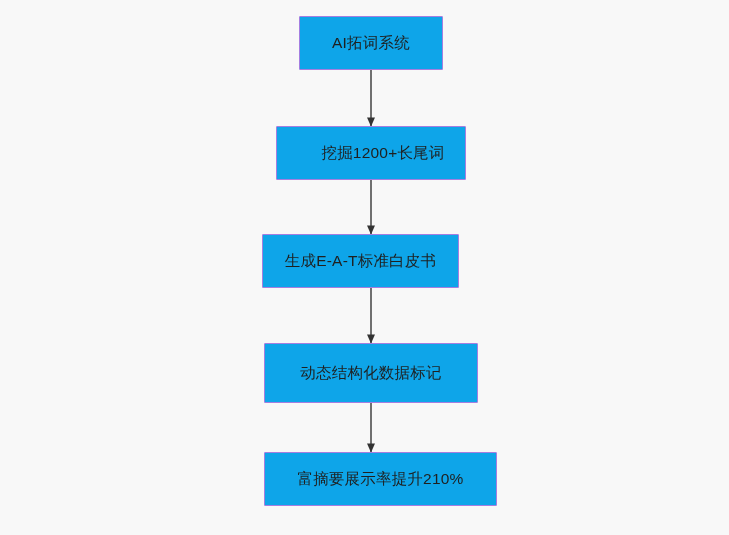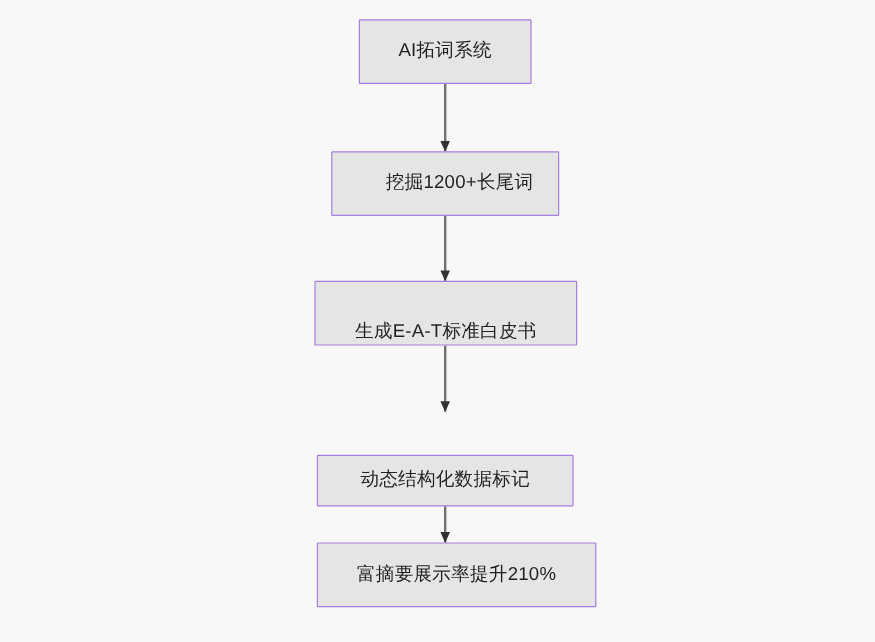--- a/index.html
+++ b/index.html
@@ -22,39 +22,39 @@
     position: absolute;
     left: 0;
     top: 0;
     width: 729px;
     height: 535px;
     pointer-events: none;
   }
   .node {
     position: absolute;
     box-sizing: border-box;
-    background: #e5e5e5;
+    background: #0ea5e9;
     border: 1.6px solid #a57ee0;
     border-radius: 1px;
     display: flex;
     align-items: center;
     justify-content: center;
   }
   .node-label {
     font-size: 15.5px;
     line-height: 1.2;
     color: #1f2020;
     white-space: nowrap;
     letter-spacing: 0.2px;
   }
   
   .n0 { left: 299px; top: 16px;  width: 144px; height: 54px; }
   .n1 { left: 276px; top: 126px; width: 190px; height: 54px; padding-left: 24px; }
-  .n2 { left: 262px; top: 234px; width: 219px; height: 54px; align-items: flex-end; }
-  .n3 { left: 264px; top: 343px; width: 214px; height: 43px; margin-top: 36px; }
+  .n2 { left: 262px; top: 234px; width: 197px; height: 54px; }
+  .n3 { left: 264px; top: 343px; width: 214px; height: 60px; }
   .n4 { left: 264px; top: 452px; width: 233px; height: 54px; }
 </style>
 </head>
 <body>
 
 <div id="flowchart">
 
   <svg class="edge-layer" width="729" height="535" viewBox="0 0 729 535">
     <defs>
       <marker id="arrowhead" markerWidth="10" markerHeight="8" refX="8.6" refY="4" orient="auto" markerUnits="userSpaceOnUse">

